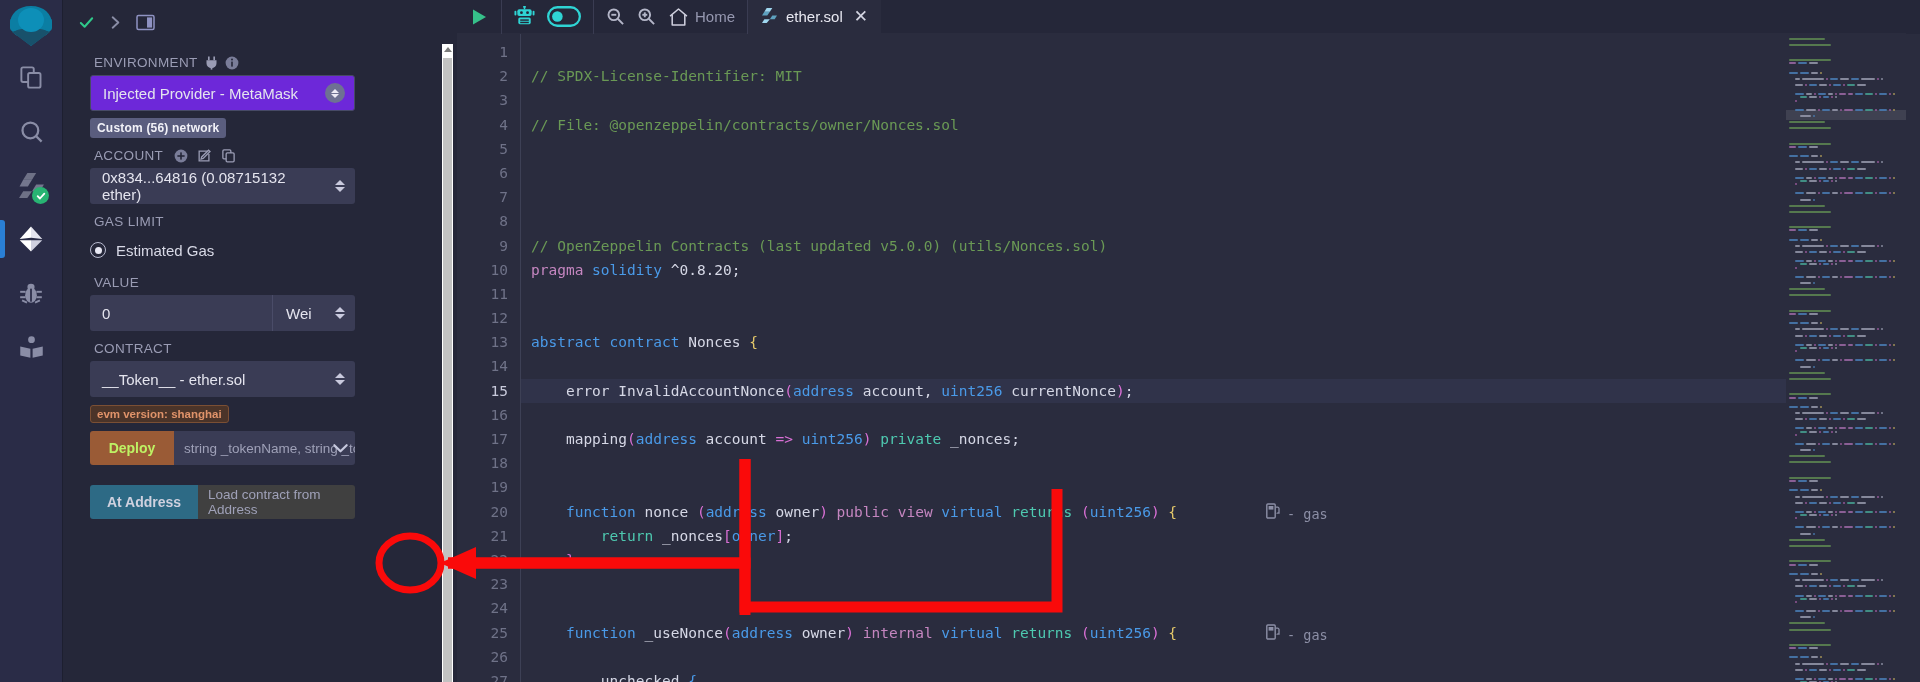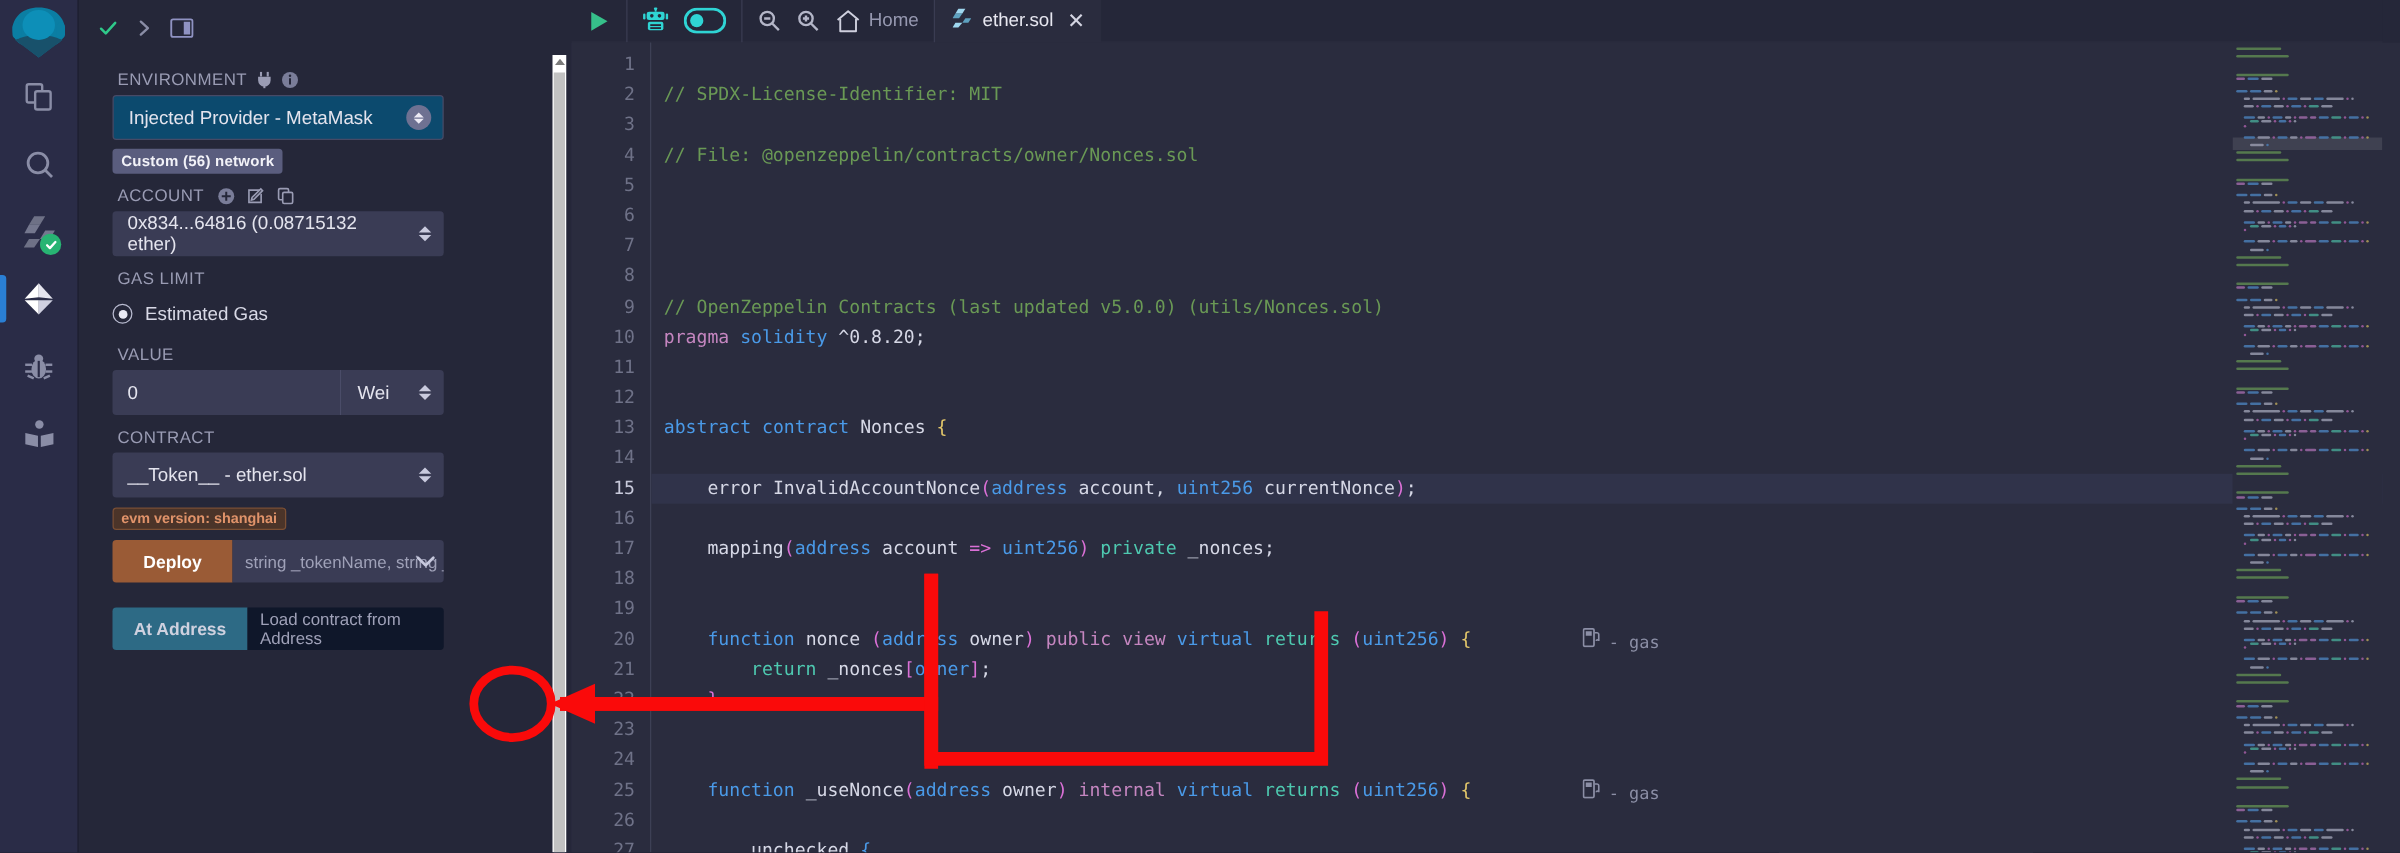--- a/index.html
+++ b/index.html
@@ -94,21 +94,21 @@
     width: 100%;
     height: 36px;
     background: #3a3c55;
     border: none; border-radius: 3px;
     color: #e4e4ee;
     font-size: 15px;
     font-family: "Liberation Sans", sans-serif;
     padding: 0 34px 0 12px;
     display: flex; align-items: center;
   }
-  .sel.outline { background: #0c4a6e; border: 1px solid #474a66; }
+  .sel.outline { background: #6d28d9; border: 1px solid #474a66; }
   .caret-updown {
     position: absolute; right: 10px; top: 50%; transform: translateY(-50%);
     display: flex; flex-direction: column; gap: 2px; pointer-events: none;
   }
   .caret-updown.circle {
     width: 20px; height: 20px; border-radius: 50%;
     background: #6e7192;
     align-items: center; justify-content: center;
     gap: 1px;
   }
@@ -168,24 +168,24 @@
   .value-unit {
     width: 83px; height: 36px; position: relative;
     background: #3a3c55; border-radius: 0 3px 3px 0;
     border-left: 1px solid #4a4c68;
     color: #e4e4ee; font-size: 15px;
     display: flex; align-items: center; padding-left: 13px;
   }
 
   .deploy-row { display: flex; align-items: stretch; margin: 8px 0 0 10px; width: 265px; height: 34px; position: relative; }
   .btn-deploy {
-    background: #9a5b36; color: #ffffff;
+    background: #9a5b36; color: #bef264;
     font-size: 14px; font-weight: bold;
     border: none; border-radius: 3px 0 0 3px;
-    width: 96px;
+    width: 84px;
     display: flex; align-items: center; justify-content: center;
     cursor: pointer;
     font-family: "Liberation Sans", sans-serif;
   }
   .deploy-args {
     flex: 1; background: #3a3c55; border-radius: 0 3px 3px 0;
     color: #9fa1b8; font-size: 13.5px;
     display: flex; align-items: center; padding-left: 10px;
     overflow: hidden; white-space: nowrap;
     font-family: "Liberation Sans", sans-serif;
@@ -206,21 +206,21 @@
 
   .ataddr-row { display: flex; margin: 20px 0 0 10px; width: 265px; height: 34px; }
   .btn-ataddr {
     background: #2d6a85; color: #cfd1df;
     font-size: 14px; font-weight: bold; border: none;
     border-radius: 3px 0 0 3px; width: 108px;
     display: flex; align-items: center; justify-content: center;
     cursor: pointer; font-family: "Liberation Sans", sans-serif;
   }
   .ataddr-input {
-    flex: 1; background: #0f172a; border: none;
+    flex: 1; background: #404040; border: none;
     border-radius: 0 3px 3px 0; color: #9fa1b8; font-size: 13.5px;
     padding-left: 10px; display: flex; align-items: center;
     font-family: "Liberation Sans", sans-serif;
   }
 
   .panel-scrollbar {
     position: absolute; right: 4px; top: 44px;
     width: 11px; height: 638px;
     background: #ffffff;
   }

